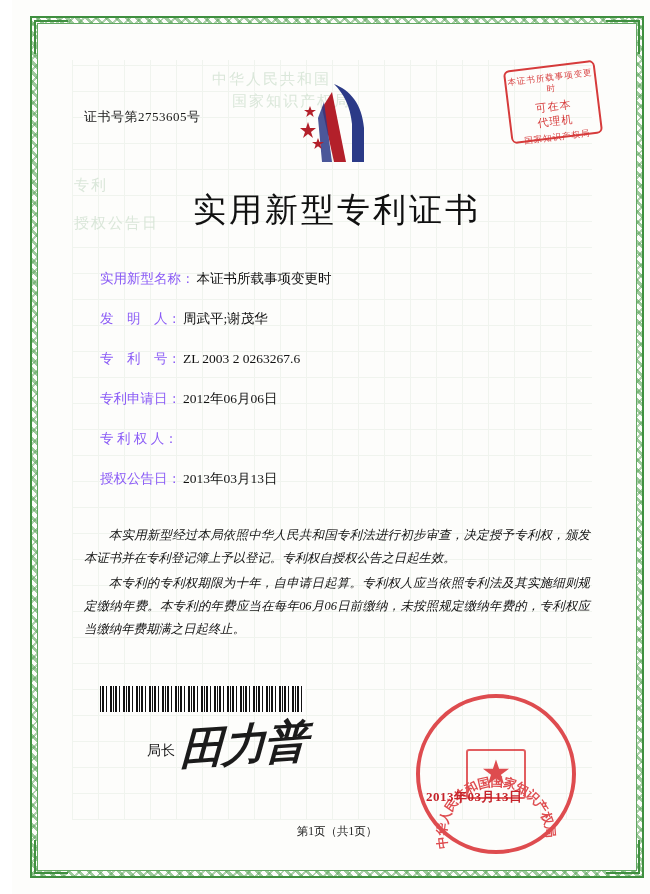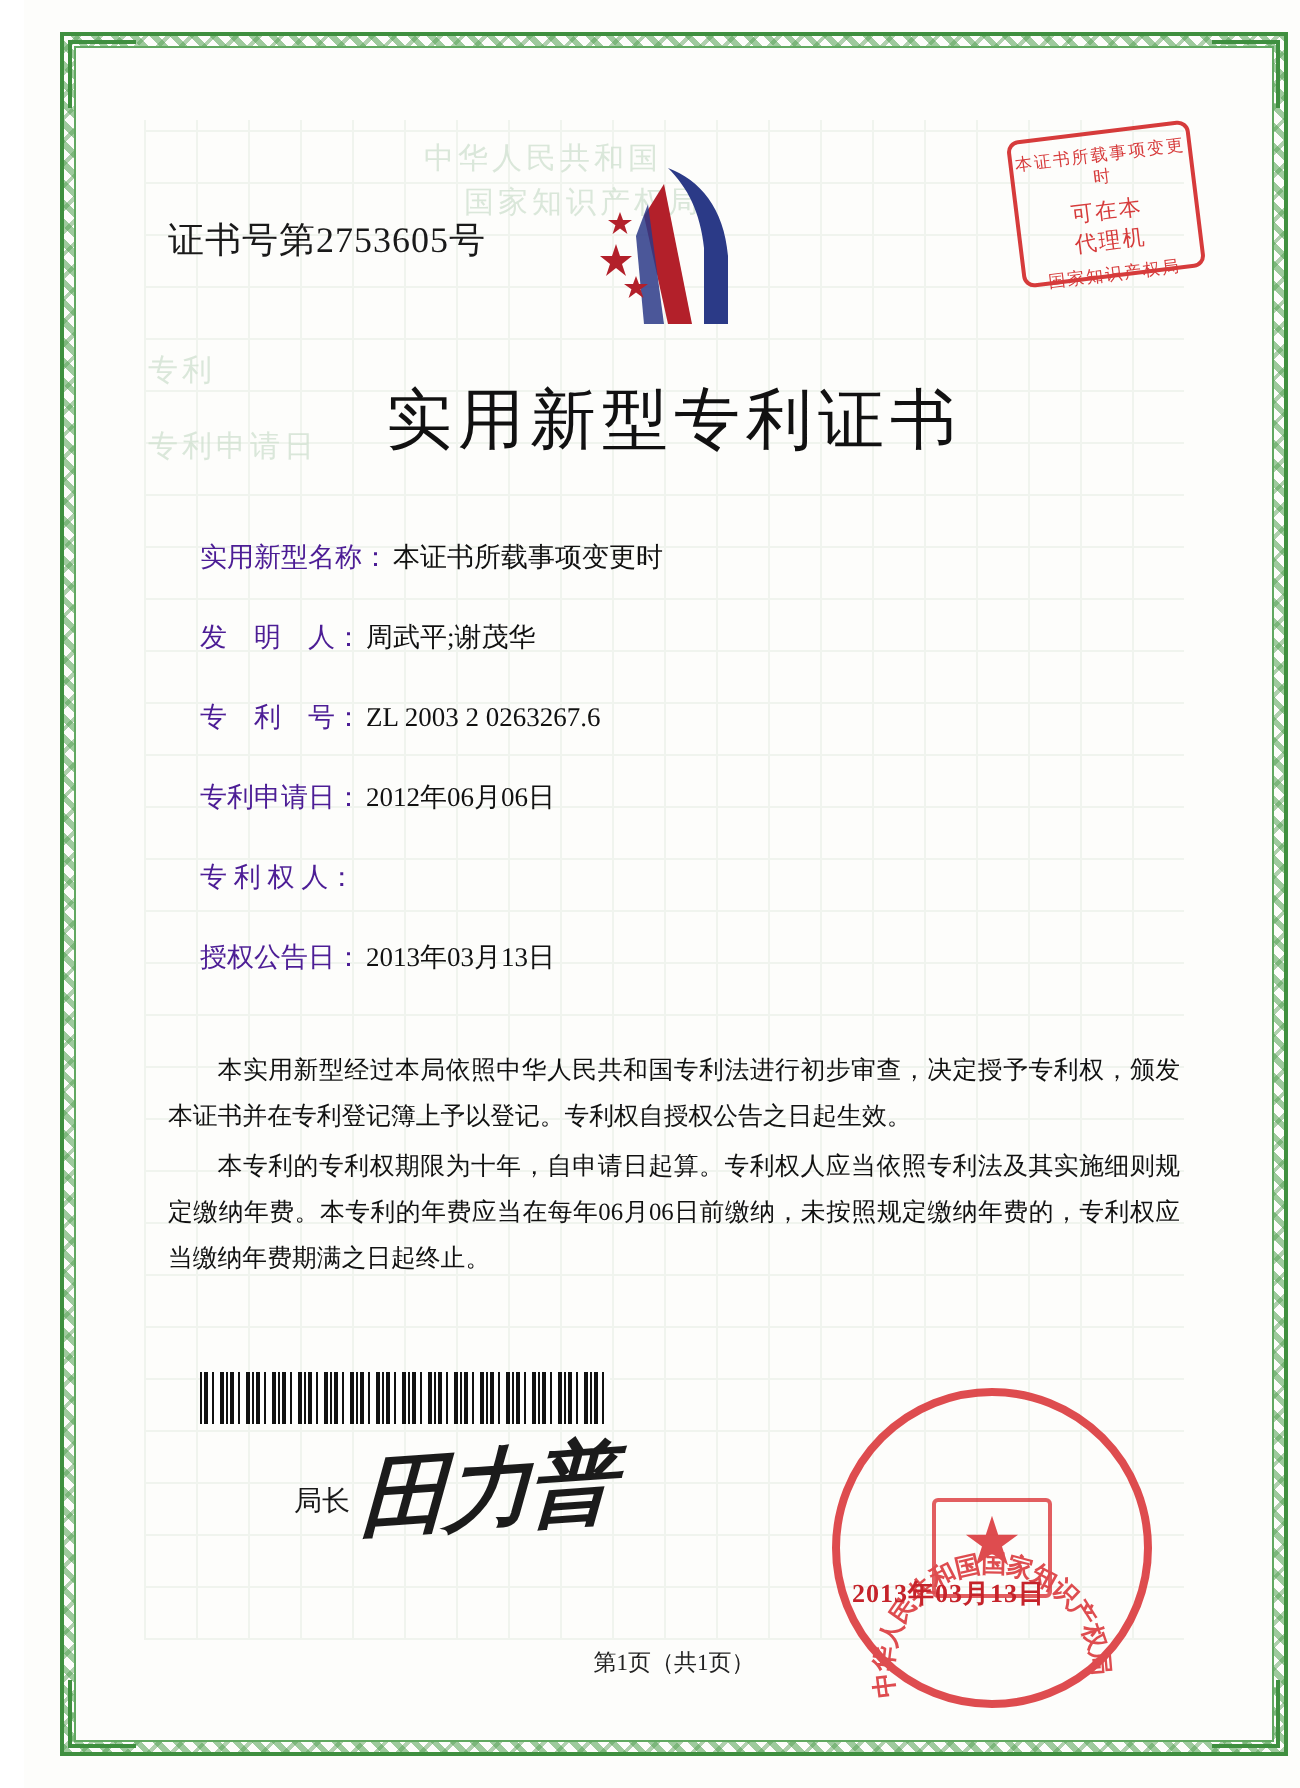--- a/index.html
+++ b/index.html
@@ -87,21 +87,21 @@
     letter-spacing: 2px;
     opacity: 0.75;
     white-space: nowrap;
     pointer-events: none;
   }
 
   
   .cert-no {
     position: absolute;
     left: 72px; top: 108px;
-    font-size: 18px;
+    font-size: 13px;
     letter-spacing: 0.5px;
   }
 
   .logo {
     position: absolute;
     left: 282px; top: 78px;
     width: 96px; height: 92px;
   }
 
   .top-seal {
@@ -144,38 +144,38 @@
     width: 480px;
   }
   .field-row {
     display: flex;
     align-items: baseline;
     margin-bottom: 22px;
     font-size: 13.5px;
   }
   .field-label {
     white-space: pre;
-    color: #4c1d95;
+    color: #8b5cf6;
   }
   .field-value {
     color: #111;
     margin-left: 2px;
   }
 
   
   .paras {
     position: absolute;
     left: 72px; top: 524px;
     width: 506px;
     font-size: 12.4px;
     line-height: 1.85;
     text-align: justify;
     color: #111;
   }
-  .para { text-indent: 2em; margin: 0 0 2px 0; }
+  .para { text-indent: 2em; margin: 0 0 2px 0; font-style: italic; }
 
   
   .barcode {
     position: absolute;
     left: 88px; top: 686px;
     width: 205px; height: 26px;
     background-image: repeating-linear-gradient(
       90deg,
       #111 0 1px, #fff 1px 2px, #111 2px 4px, #fff 4px 6px,
       #111 6px 7px, #fff 7px 10px, #111 10px 12px, #fff 12px 13px
@@ -268,21 +268,21 @@
   <div class="border-inner"></div>
   <div class="corner tl"></div>
   <div class="corner tr"></div>
   <div class="corner bl"></div>
   <div class="corner br"></div>
 
   <div class="watermark"></div>
   <div class="ghost-text" style="left:200px; top:70px;">中华人民共和国</div>
   <div class="ghost-text" style="left:220px; top:92px;">国家知识产权局</div>
   <div class="ghost-text" style="left:62px; top:176px;">专利</div>
-  <div class="ghost-text" style="left:62px; top:214px;">专利申请日</div>
+  <div class="ghost-text" style="left:62px; top:214px;">授权公告日</div>
 
   <div class="cert-no">证书号第2753605号</div>
 
   <div class="logo">
     <svg viewBox="0 0 96 92" width="96" height="92" aria-hidden="true">
       <path d="M40 6 C56 12, 68 26, 70 50 L70 84 L58 84 L58 46 C56 28, 50 16, 40 6 Z" fill="#2b3a87"></path>
       <path d="M38 14 L52 84 L40 84 L28 30 Z" fill="#b3202a"></path>
       <path d="M30 24 L38 84 L28 84 L24 40 Z" fill="#2b3a87" opacity="0.85"></path>
       <g fill="#b3202a">
         <polygon points="14,44 16,50 22,50 17,54 19,60 14,56 9,60 11,54 6,50 12,50"></polygon>

